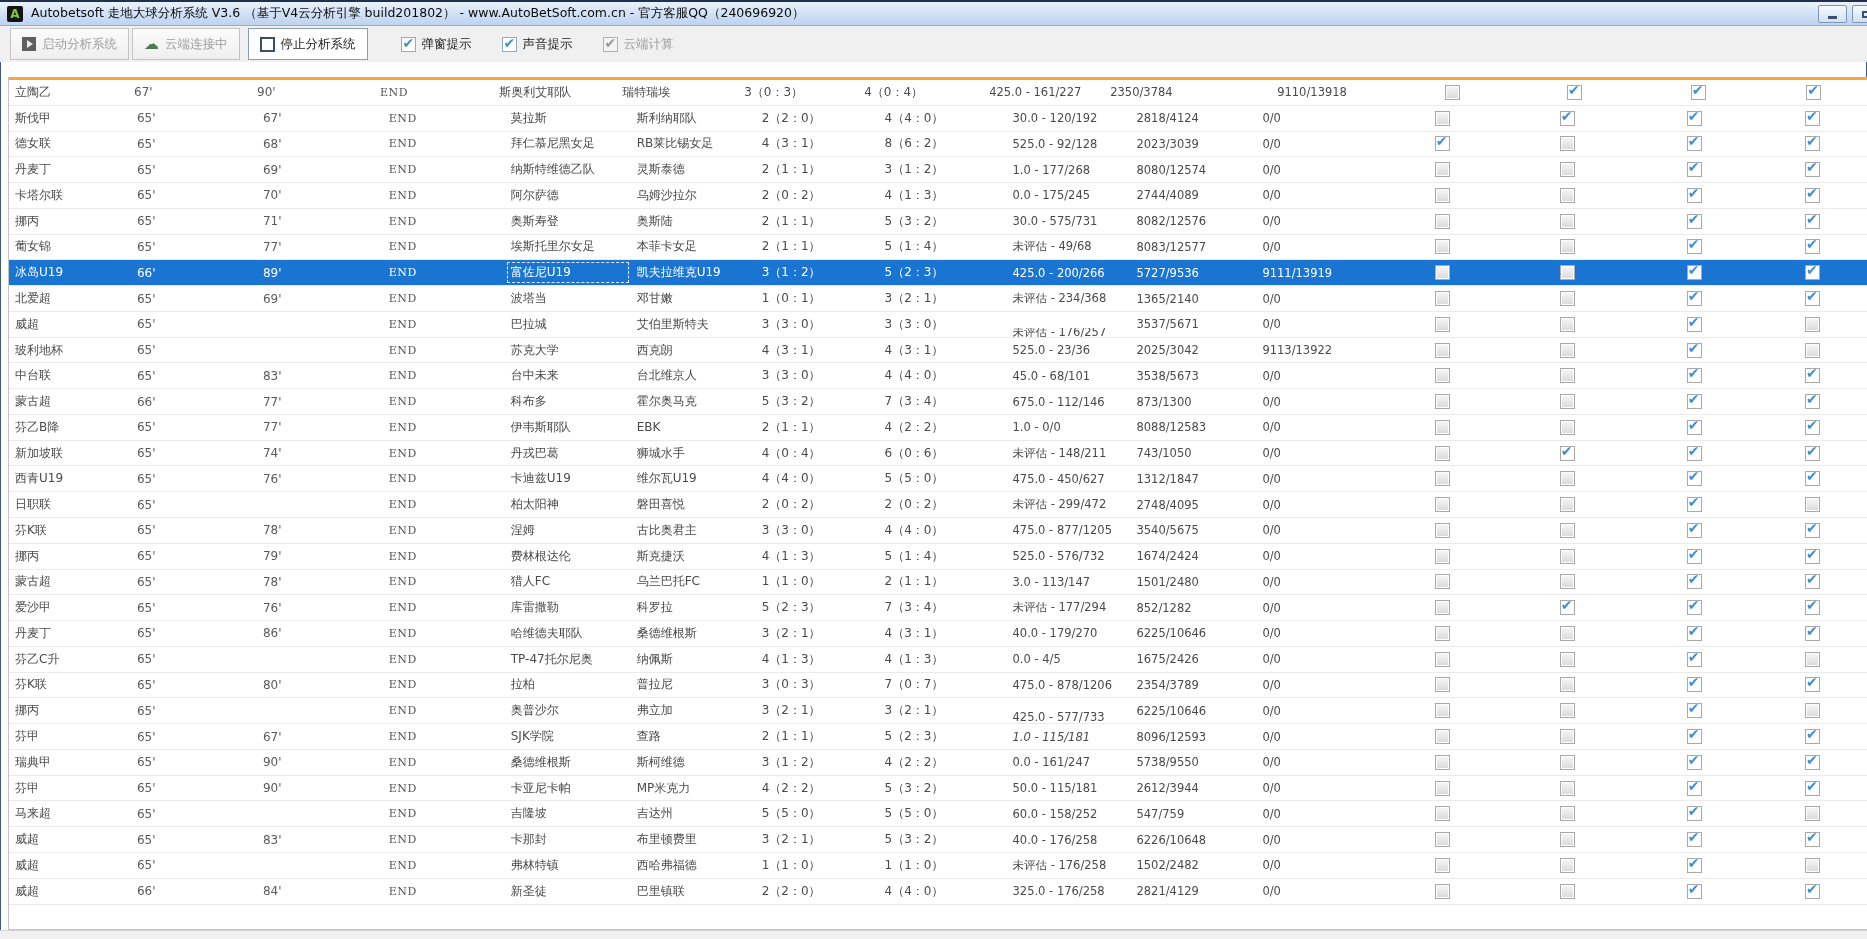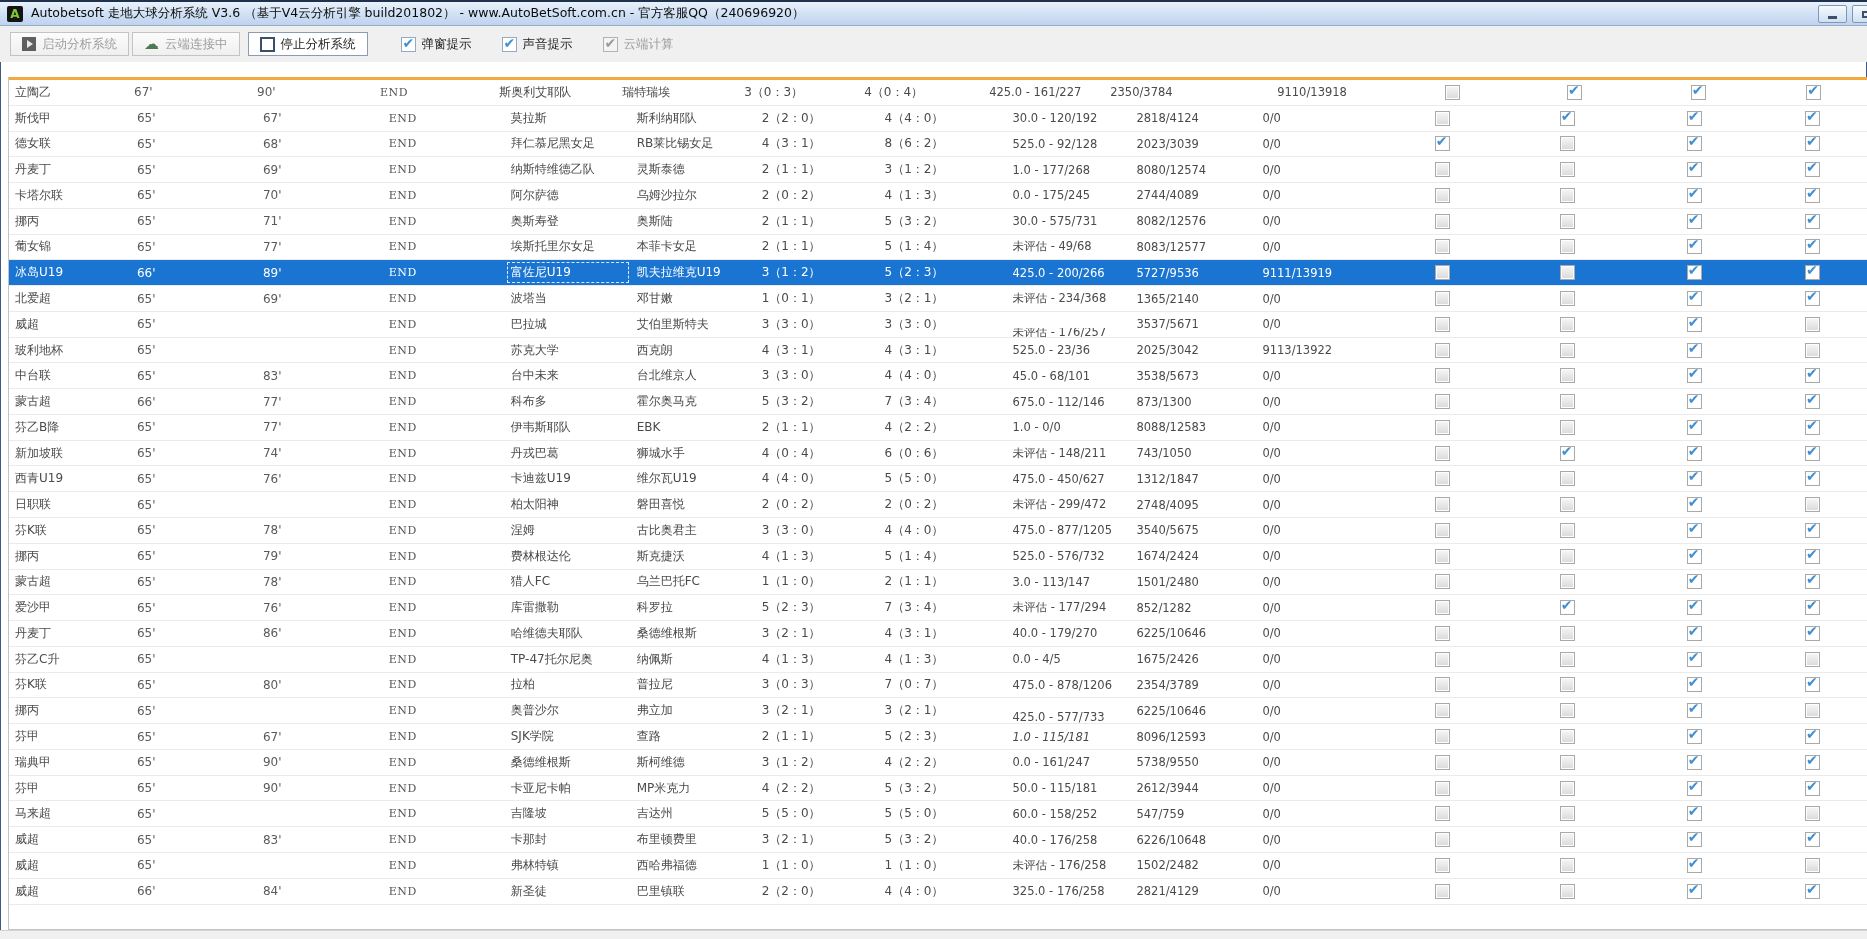--- a/index.html
+++ b/index.html
@@ -14,21 +14,21 @@
     font-size:12px;font-weight:bold;display:grid;place-items:center;border-radius:2px;}
   .title-text{font-size:12.5px;color:#0b0b0b;white-space:nowrap;}
   .win-btn{position:absolute;top:3px;width:27px;height:16px;border:1px solid #7e97b5;border-radius:2px;
     background:linear-gradient(#f6fafd,#cfe0f2);display:grid;place-items:center;}
   .win-btn .bar{width:9px;height:3px;background:#3c506b;margin-top:6px;}
   .win-btn .box{width:9px;height:7px;border:2px solid #3c506b;box-sizing:border-box;}
   .btn-min{right:20px;} .btn-max{right:-14px;}
   
   .toolbar{position:absolute;left:0;top:26px;right:0;height:36px;background:#f0f0f0;
     display:flex;align-items:center;padding-left:10px;box-sizing:border-box;}
-  .tb-btn{height:24px;display:inline-flex;align-items:center;gap:6px;padding:0 11px;
+  .tb-btn{height:32px;display:inline-flex;align-items:center;gap:6px;padding:0 11px;
     background:linear-gradient(#fcfcfc,#efefef);border:1px solid #c3c3c3;font-size:12.5px;
     color:#1c1c1c;margin-right:3px;font-family:inherit;}
   .tb-btn.disabled{color:#9d9d9d;}
   .tb-btn.stop{background:#fff;border:1px solid #8a9cb4;margin-left:5px;}
   .icon-play{width:14px;height:14px;background:#2e2e2e;position:relative;opacity:.75;}
   .icon-play::after{content:"";position:absolute;left:5px;top:3px;border-left:6px solid #e8e8e8;
     border-top:4px solid transparent;border-bottom:4px solid transparent;}
   .icon-cloud{font-size:15px;color:#4e7a50;line-height:1;}
   .icon-stop{width:11px;height:11px;border:2px solid #3c4f66;background:#fff;box-sizing:content-box;}
   .tb-check{display:inline-flex;align-items:center;gap:6px;margin-left:30px;font-size:12.5px;color:#1c1c1c;}

